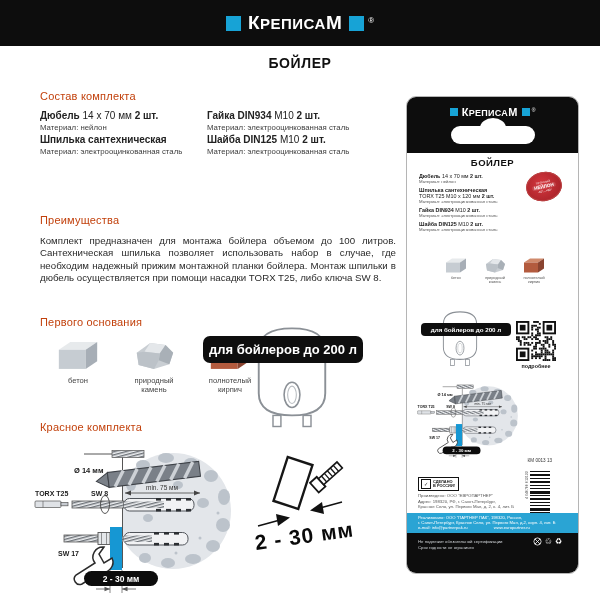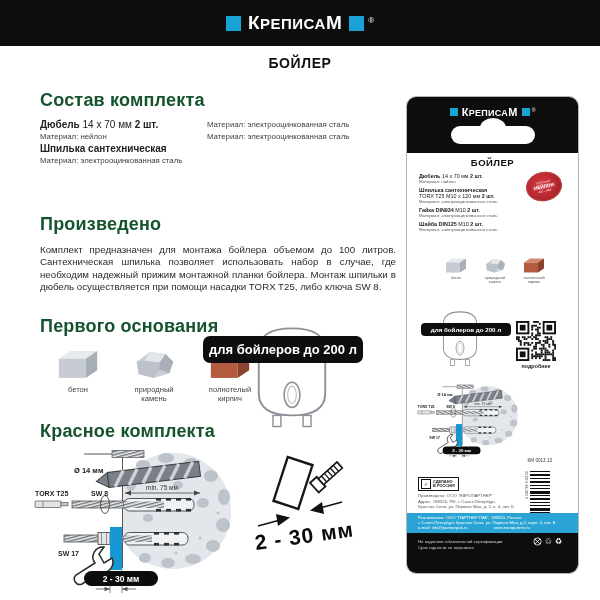--- a/index.html
+++ b/index.html
@@ -7,24 +7,24 @@
   .abs{position:absolute;}
   
   .topbar{left:0;top:0;width:600px;height:46px;background:#0d0d0d;display:flex;align-items:center;justify-content:center;}
   .logo{display:flex;align-items:center;gap:7px;}
   .logo-sq{width:15px;height:15px;background:#17a3d6;display:inline-block;}
   .logo-text{color:#fff;font-weight:700;font-size:15px;letter-spacing:.5px;white-space:nowrap;}
   .logo-text .cap{font-size:19px;}
   .reg{color:#fff;font-size:8px;align-self:flex-start;margin-top:4px;margin-left:-3px;}
   .page-title{left:0;top:55px;width:600px;text-align:center;font-size:14px;font-weight:700;letter-spacing:.6px;color:#111;}
   
-  .h{color:#14532d;font-weight:700;font-size:18px;letter-spacing:.2px;}
+  .h{color:#c2410c;font-weight:400;font-size:11px;letter-spacing:.2px;}
   
   .kit{left:40px;top:90px;width:360px;}
-  .kit-cols{display:flex;margin-top:8px;}
+  .kit-cols{display:flex;margin-top:8px;align-items:center;}
   .kit-col1{width:167px;}
   .kit-col2{width:193px;}
   .p-line{font-size:10px;line-height:12px;color:#222;white-space:nowrap;}
   .p-line b{font-weight:700;}
   .p-mat{font-size:7.8px;line-height:11px;color:#3d3d3d;margin-bottom:1px;}
   
   .adv{left:40px;top:214px;width:356px;}
   .adv-text{margin-top:9px;font-size:9.7px;line-height:12.4px;text-align:justify;color:#2a2a2a;}
   
   .base{left:40px;top:316px;width:240px;}
@@ -253,31 +253,33 @@
         <div class="p-line"><b>Дюбель</b> <span>14 х 70 мм</span> <b>2 шт.</b></div>
         <div class="p-mat">Материал: нейлон</div>
       </div>
       <div>
         <div class="p-line"><b>Шпилька сантехническая</b></div>
         <div class="p-mat">Материал: электрооцинкованная сталь</div>
       </div>
     </div>
     <div class="kit-col2">
       <div>
+        <div class="p-line"><b>Гайка DIN934</b> <span>M10</span> <b>2 шт.</b></div>
         <div class="p-mat">Материал: электрооцинкованная сталь</div>
       </div>
       <div>
+        <div class="p-line"><b>Шайба DIN125</b> <span>M10</span> <b>2 шт.</b></div>
         <div class="p-mat">Материал: электрооцинкованная сталь</div>
       </div>
     </div>
   </div>
 </div>
 
 <div class="abs adv">
-  <div class="h">Произведено</div>
+  <div class="h">Преимущества</div>
   <div class="adv-text">Комплект предназначен для монтажа бойлера объемом до 100 литров. Сантехническая шпилька позволяет использовать набор в случае, где необходим надежный прижим монтажной планки бойлера. Монтаж шпильки в дюбель осуществляется при помощи насадки TORX T25, либо ключа SW 8.</div>
 </div>
 
 <div class="abs base">
   <div class="h">Первого основания</div>
   <div class="base-row">
     <div class="base-item">
       <svg width="46" height="33">
           <use href="#blk-concrete"></use>
         </svg>

